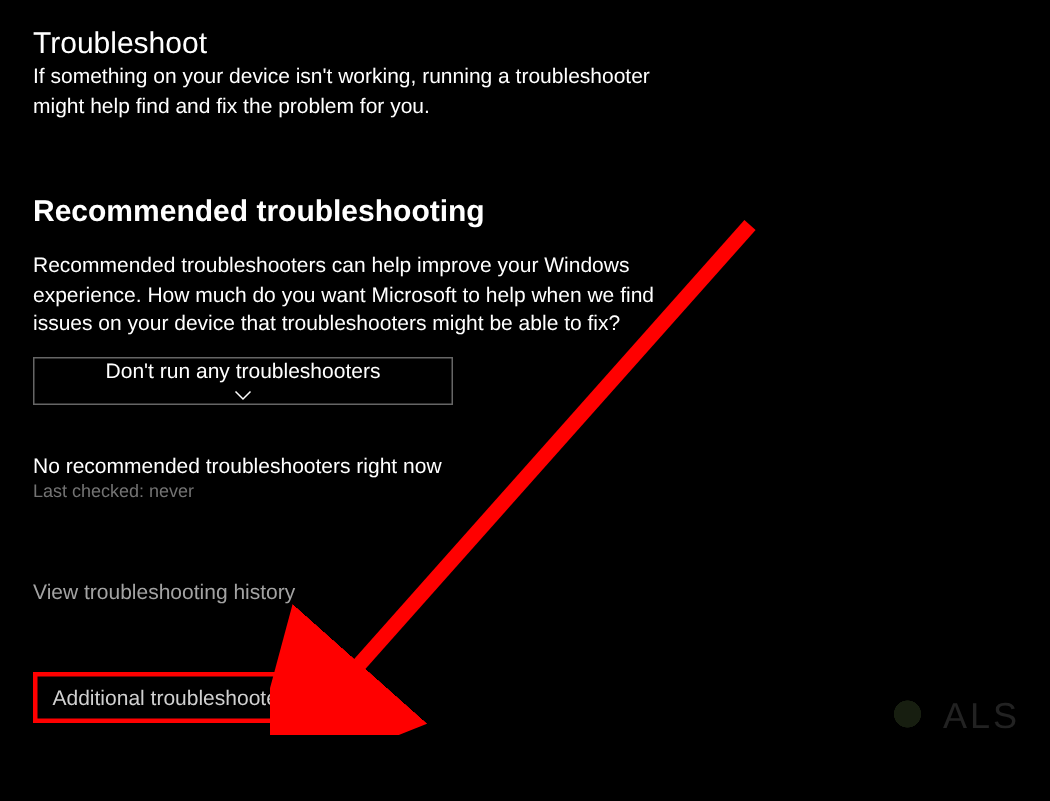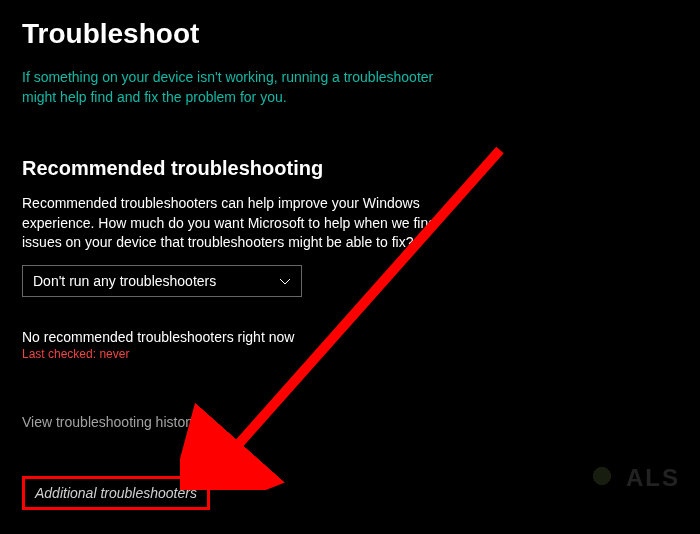--- a/index.html
+++ b/index.html
@@ -13,28 +13,27 @@
       font-family: "Segoe UI", Tahoma, sans-serif;
       width: 700px;
       height: 534px;
       overflow: hidden;
       position: relative;
     }
     .container {
       padding: 18px 22px;
     }
     .page-title {
-      font-size: 28px;
-      font-weight: 700;
-      margin-bottom: 18px;
+      font-size: 20px;
+      font-weight: 400;
     }
     .intro-text {
       font-size: 14px;
       line-height: 1.4;
-      color: #14b8a6;
+      color: #ffffff;
       max-width: 430px;
       margin-bottom: 50px;
     }
     .section-heading {
       font-size: 20px;
       font-weight: 700;
       margin-bottom: 14px;
     }
     .section-desc {
       font-size: 14px;
@@ -47,69 +46,69 @@
       width: 280px;
       height: 32px;
       border: 1px solid #666666;
       background: #000000;
       display: flex;
       align-items: center;
       justify-content: space-between;
       padding: 0 10px 0 10px;
       cursor: pointer;
       margin-bottom: 32px;
+      flex-direction: column;
     }
     .dropdown-label {
       font-size: 14px;
       color: #ffffff;
     }
     .chevron {
       width: 12px;
       height: 12px;
     }
     .status-line {
       font-size: 14px;
       margin-bottom: 2px;
     }
     .last-checked {
       font-size: 12px;
-      color: #ef4444;
+      color: #737373;
       margin-bottom: 52px;
     }
     .link {
       color: #a3a3a3;
       font-size: 14px;
       cursor: pointer;
       display: inline-block;
       margin-bottom: 46px;
     }
     .additional-link {
       color: #d0d0d0;
       font-size: 14px;
       cursor: pointer;
       display: inline-block;
       padding: 4px 6px;
-      font-style: italic;
     }
     .highlight-box {
       border: 3px solid #ff0000;
       display: inline-block;
       padding: 2px 4px;
     }
     .arrow-svg {
       position: absolute;
       pointer-events: none;
     }
     .watermark {
       position: absolute;
       right: 20px;
       bottom: 36px;
       opacity: 0.22;
       font-size: 24px;
-      font-weight: 700;
+      font-weight: 400;
       letter-spacing: 2px;
       color: #999;
       display: flex;
       align-items: center;
       gap: 4px;
     }
     .watermark-icon {
       width: 40px;
       height: 40px;
       background: radial-gradient(circle at 50% 45%, #6a8b4a 30%, transparent 31%);

